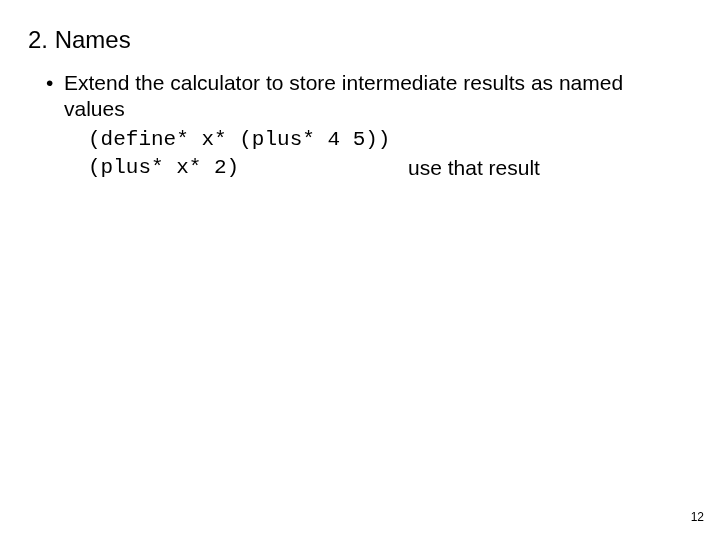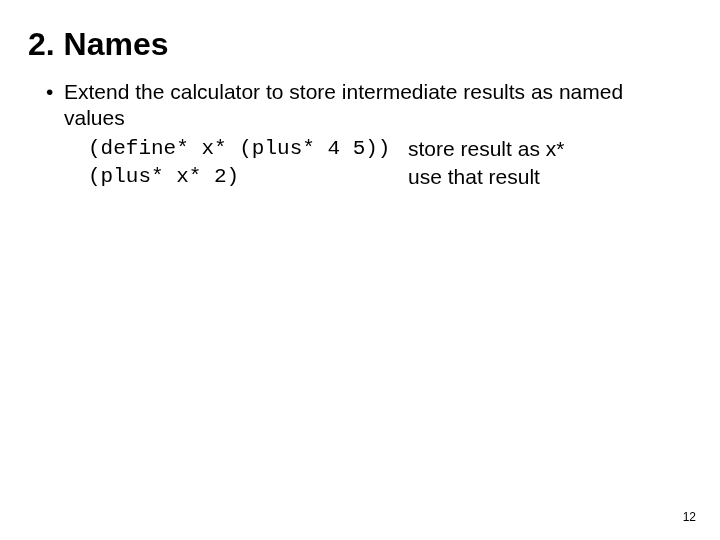--- a/index.html
+++ b/index.html
@@ -13,22 +13,22 @@
     position: relative;
   }
   .slide {
     box-sizing: border-box;
     width: 720px;
     height: 540px;
     padding: 20px 28px 20px 28px;
     position: relative;
   }
   .title {
-    font-size: 32px;
-    font-weight: bold;
+    font-size: 24px;
+    font-weight: normal;
     margin: 6px 0 12px 0;
   }
   ul.bullets {
     list-style: none;
     margin: 16px;
     padding: 0;
   }
   ul.bullets > li {
     position: relative;
     padding-left: 20px;
@@ -57,40 +57,39 @@
     font-size: 21px;
     white-space: pre;
     width: 320px;
     flex: 0 0 320px;
   }
   .comment {
     font-size: 21px;
   }
   .page-num {
     position: absolute;
-    right: 24px;
+    right: 16px;
     bottom: 16px;
     font-size: 12px;
   }
 </style>
 </head>
 <body>
 
 <div class="slide">
 
   <div class="title">2. Names</div>
 
   <ul class="bullets">
 
     <li>
       <span>Extend the calculator to store intermediate results as named values</span>
       <div class="example-block">
         <div class="example-row">
           <span class="code">(define* x* (plus* 4 5))</span>
-          <span class="comment">store result as x*</span>
         </div>
         <div class="example-row">
           <span class="code">(plus* x* 2)</span>
           <span class="comment">use that result</span>
         </div>
       </div>
     </li>
 
 
   </ul>

